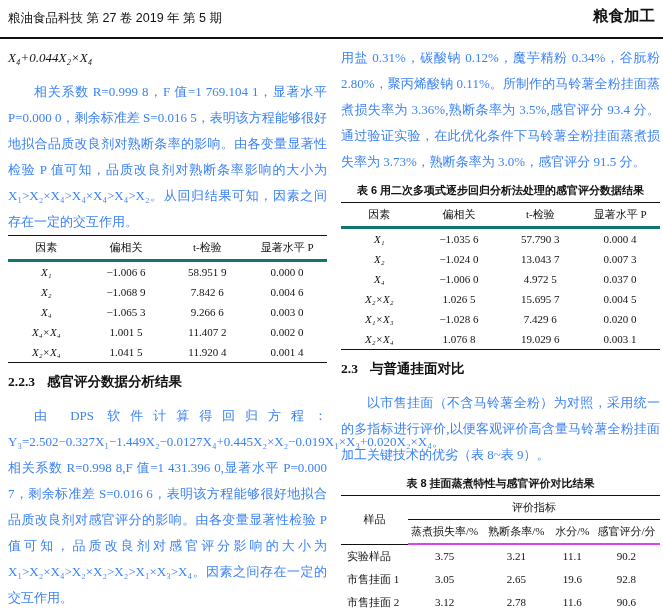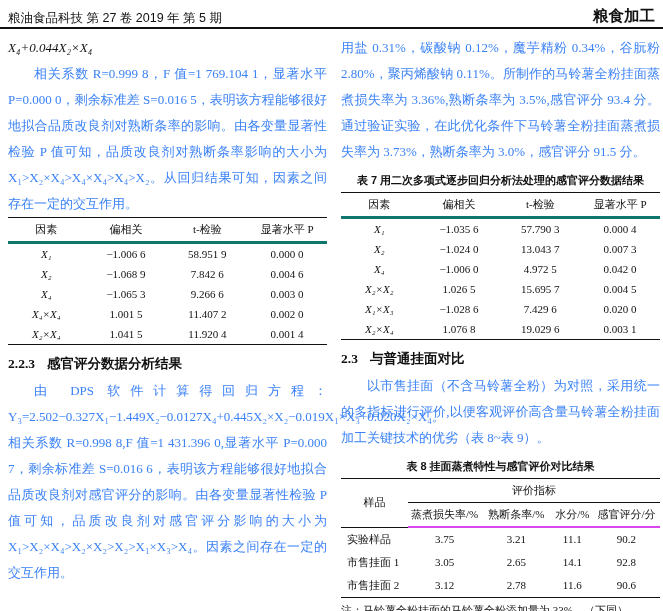--- a/index.html
+++ b/index.html
@@ -9,35 +9,35 @@
     width: 663px; height: 611px;
     margin: 0 auto;
     background: #ffffff;
     color: #111111;
     font-family: "Liberation Serif", "DejaVu Serif", serif;
     overflow: hidden;
   }
   
   .runhead {
     display: flex; justify-content: space-between; align-items: flex-end;
-    padding: 6px 8px 0 8px;
+    padding: 6px 8px 10px 8px;
     border-bottom: 2px solid #111;
   }
   .runhead .journal { font-size: 12.5px; font-family: "Liberation Sans", "DejaVu Sans", sans-serif; }
   .runhead .section { font-size: 15.5px; font-weight: bold; font-family: Liberation Sans, sans-serif; }
   
   .cols { display: flex; gap: 14px; padding: 6px 8px 0 8px; }
   .col { width: 319px; flex: none; }
   
   .para {
     font-size: 13px; line-height: 26px;
     text-align: justify;
     color: #3b82f6;
   }
-  .indent { text-indent: 2em; }
+  .indent { text-indent: 2em; margin-top: 8px; }
   .equation {
     font-size: 13px; line-height: 26px;
     font-style: italic;
   }
   
   .heading { display: flex; gap: 12px; align-items: baseline; font-size: 13.5px; line-height: 26px; margin: 3px 0 1px 0; }
   .heading .num { font-weight: bold; }
   .heading.lv2 .title { font-weight: bold; }
   .heading.lv3 .title { font-weight: bold; }
   
@@ -140,21 +140,21 @@
       </div>
 
       <p class="para indent">由 DPS 软件计算得回归方程：Y₃=2.502−0.327X₁−1.449X₂−0.0127X₄+0.445X₂×X₂−0.019X₁×X₃+0.020X₂×X₄。相关系数 R=0.998 8,F 值=1 431.396 0,显著水平 P=0.000 7，剩余标准差 S=0.016 6，表明该方程能够很好地拟合品质改良剂对感官评分的影响。由各变量显著性检验 P 值可知，品质改良剂对感官评分影响的大小为 X₁&gt;X₂×X₄&gt;X₂×X₂&gt;X₂&gt;X₁×X₃&gt;X₄。因素之间存在一定的交互作用。</p>
 
     </div>
 
     <div class="col">
 
       <p class="para">用盐 0.31%，碳酸钠 0.12%，魔芋精粉 0.34%，谷朊粉 2.80%，聚丙烯酸钠 0.11%。所制作的马铃薯全粉挂面蒸煮损失率为 3.36%,熟断条率为 3.5%,感官评分 93.4 分。通过验证实验，在此优化条件下马铃薯全粉挂面蒸煮损失率为 3.73%，熟断条率为 3.0%，感官评分 91.5 分。</p>
 
-      <div class="tbl-caption">表 7  用二次多项式逐步回归分析法处理的感官评分数据结果</div>
+      <div class="tbl-caption">表 6  用二次多项式逐步回归分析法处理的感官评分数据结果</div>
       <table class="threeline">
         <colgroup>
             <col style="width:24%">
             <col style="width:26%">
             <col style="width:25%">
             <col style="width:25%">
           </colgroup>
         <thead>
           <tr>
             <th>因素</th>
@@ -173,21 +173,21 @@
           <tr>
             <td class="factor">X₂</td>
             <td>−1.024 0</td>
             <td>13.043 7</td>
             <td>0.007 3</td>
           </tr>
           <tr>
             <td class="factor">X₄</td>
             <td>−1.006 0</td>
             <td>4.972 5</td>
-            <td>0.042 0</td>
+            <td>0.037 0</td>
           </tr>
           <tr>
             <td class="factor">X₂×X₂</td>
             <td>1.026 5</td>
             <td>15.695 7</td>
             <td>0.004 5</td>
           </tr>
           <tr>
             <td class="factor">X₁×X₃</td>
             <td>−1.028 6</td>
@@ -236,21 +236,21 @@
             <td class="sample-c">实验样品</td>
             <td>3.75</td>
             <td>3.21</td>
             <td>11.1</td>
             <td>90.2</td>
           </tr>
           <tr>
             <td class="sample-c">市售挂面 1</td>
             <td>3.05</td>
             <td>2.65</td>
-            <td>14.1</td>
+            <td>19.6</td>
             <td>92.8</td>
           </tr>
           <tr>
             <td class="sample-c">市售挂面 2</td>
             <td>3.12</td>
             <td>2.78</td>
             <td>11.6</td>
             <td>90.6</td>
           </tr>
         </tbody>

